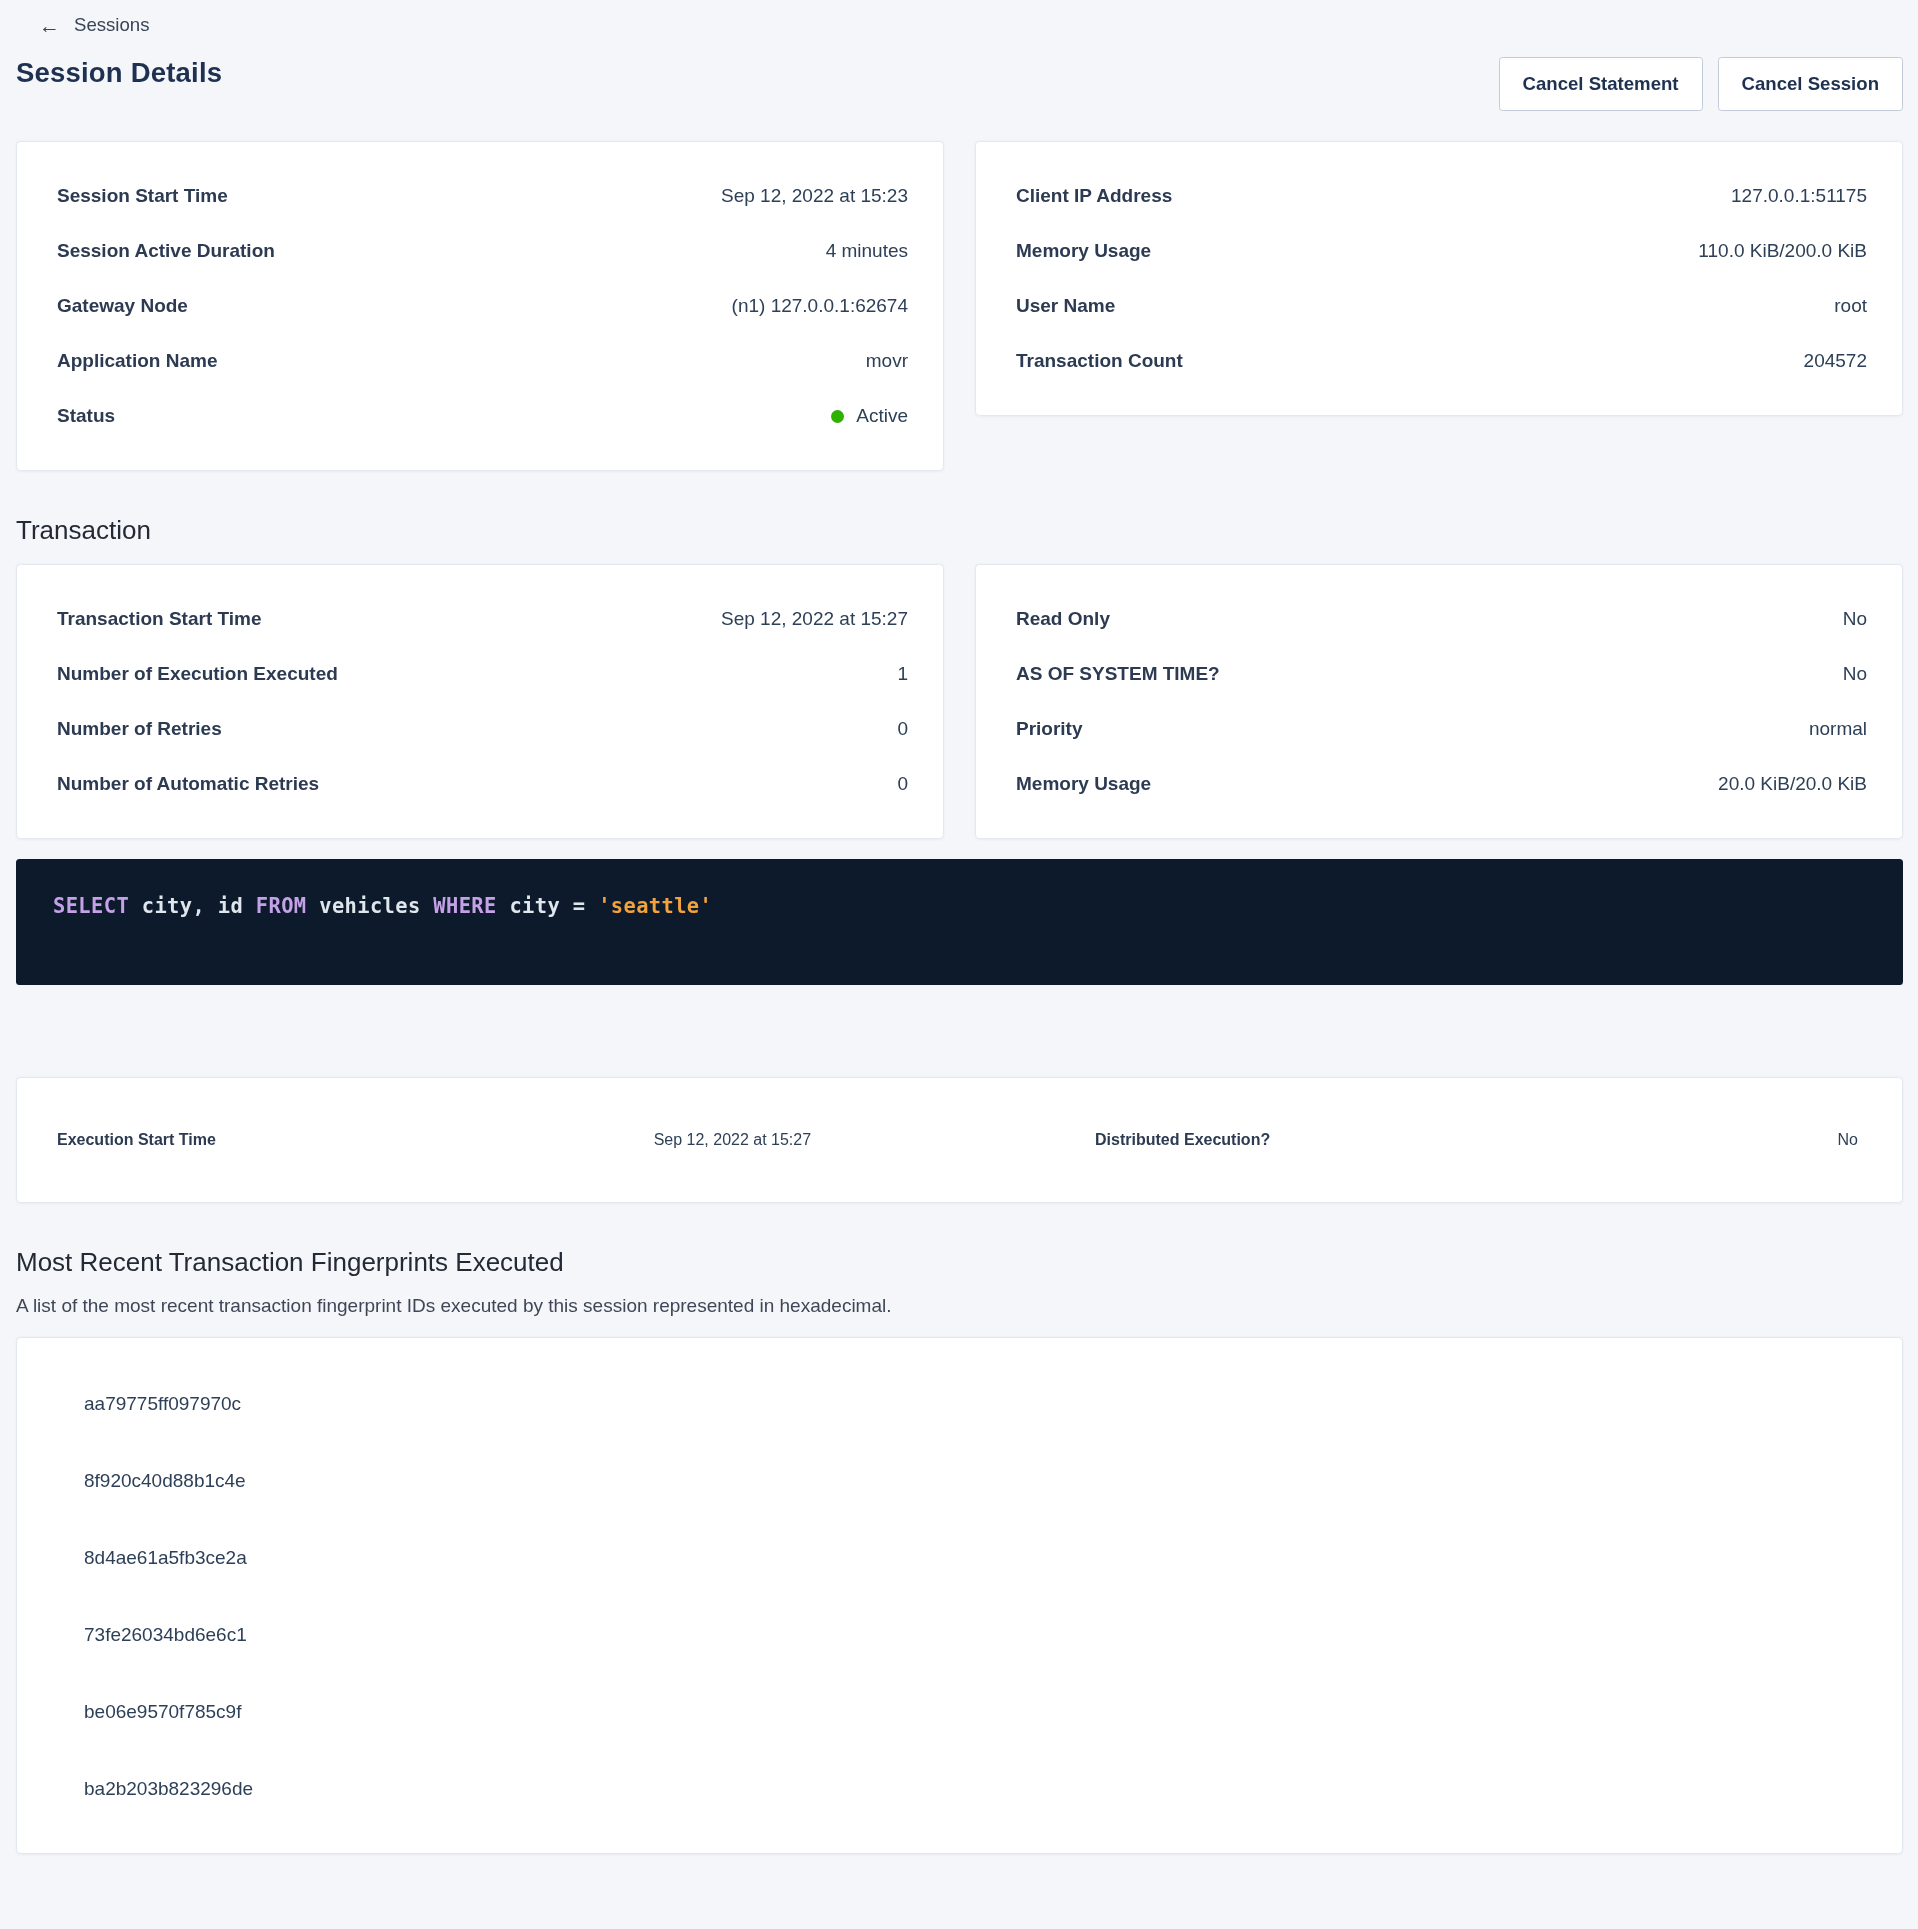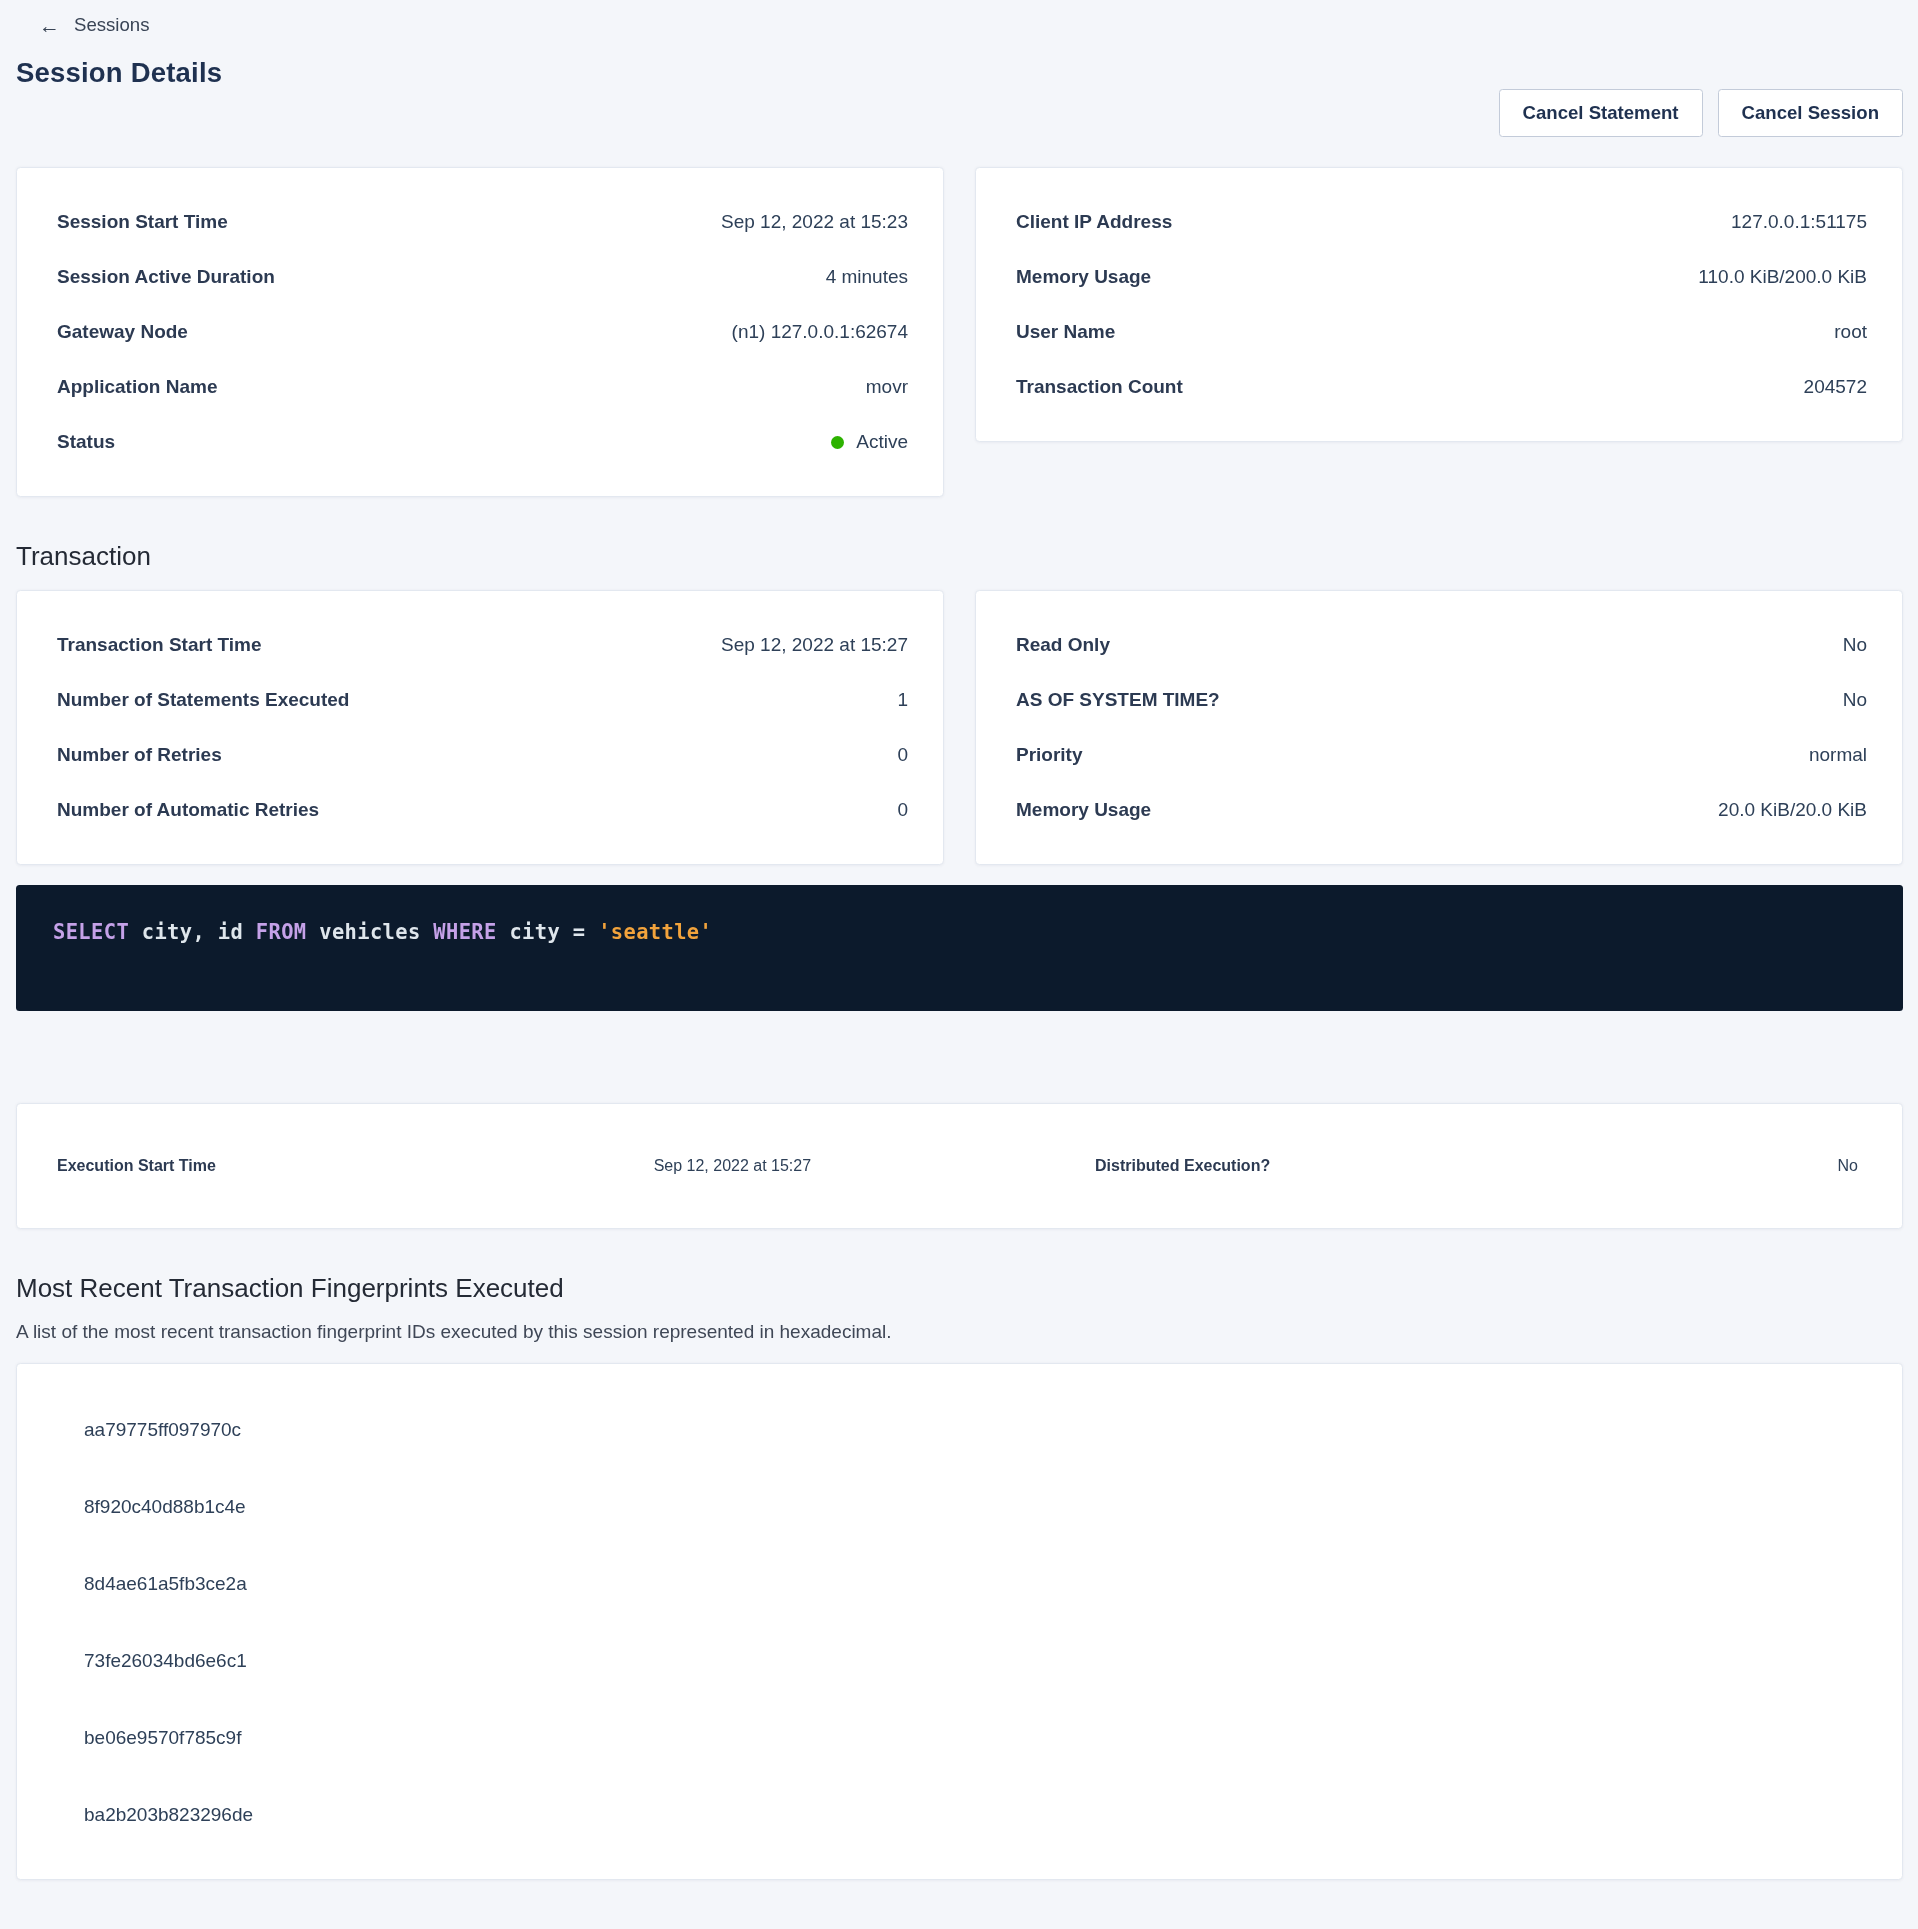--- a/index.html
+++ b/index.html
@@ -35,28 +35,27 @@
     font-size: 27.5px;
     font-weight: bold;
     color: #1f3150;
     letter-spacing: 0.2px;
   }
   .header-actions { display: flex; gap: 15px; }
   .btn {
     background: #ffffff;
     border: 0.9px solid #c3cbd9;
     border-radius: 3.5px;
-    height: 48px;
+    height: 54px;
     padding: 0 23px;
     font-family: "Liberation Sans", sans-serif;
     font-size: 18.6px;
     font-weight: bold;
     color: #1f3150;
     cursor: pointer;
-    margin-top: 32px;
   }
 
   
   .two-col {
     display: grid;
     grid-template-columns: 1fr 1fr;
     column-gap: 31px;
     align-items: start;
     margin-top: 30px;
   }
@@ -215,21 +214,21 @@
   <h2 class="section-h">Transaction</h2>
 
   <div class="two-col">
 
     <div class="card summary-card">
       <div class="crow">
         <span class="lbl">Transaction Start Time</span>
         <span class="val">Sep 12, 2022 at 15:27</span>
       </div>
       <div class="crow">
-        <span class="lbl">Number of Statements Executed</span>
+        <span class="lbl">Number of Execution Executed</span>
         <span class="val">1</span>
       </div>
       <div class="crow">
         <span class="lbl">Number of Retries</span>
         <span class="val">0</span>
       </div>
       <div class="crow">
         <span class="lbl">Number of Automatic Retries</span>
         <span class="val">0</span>
       </div>

